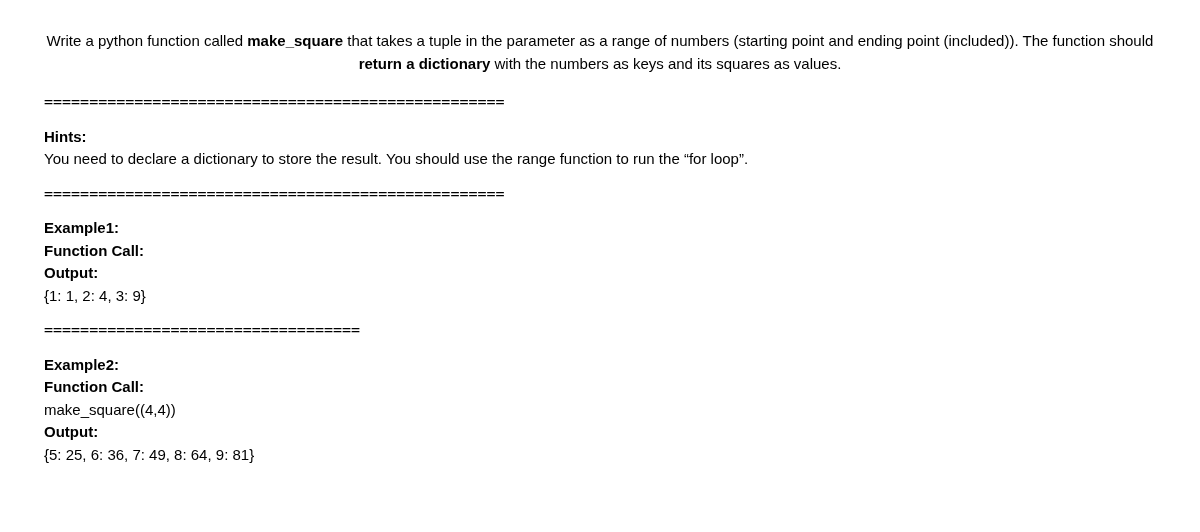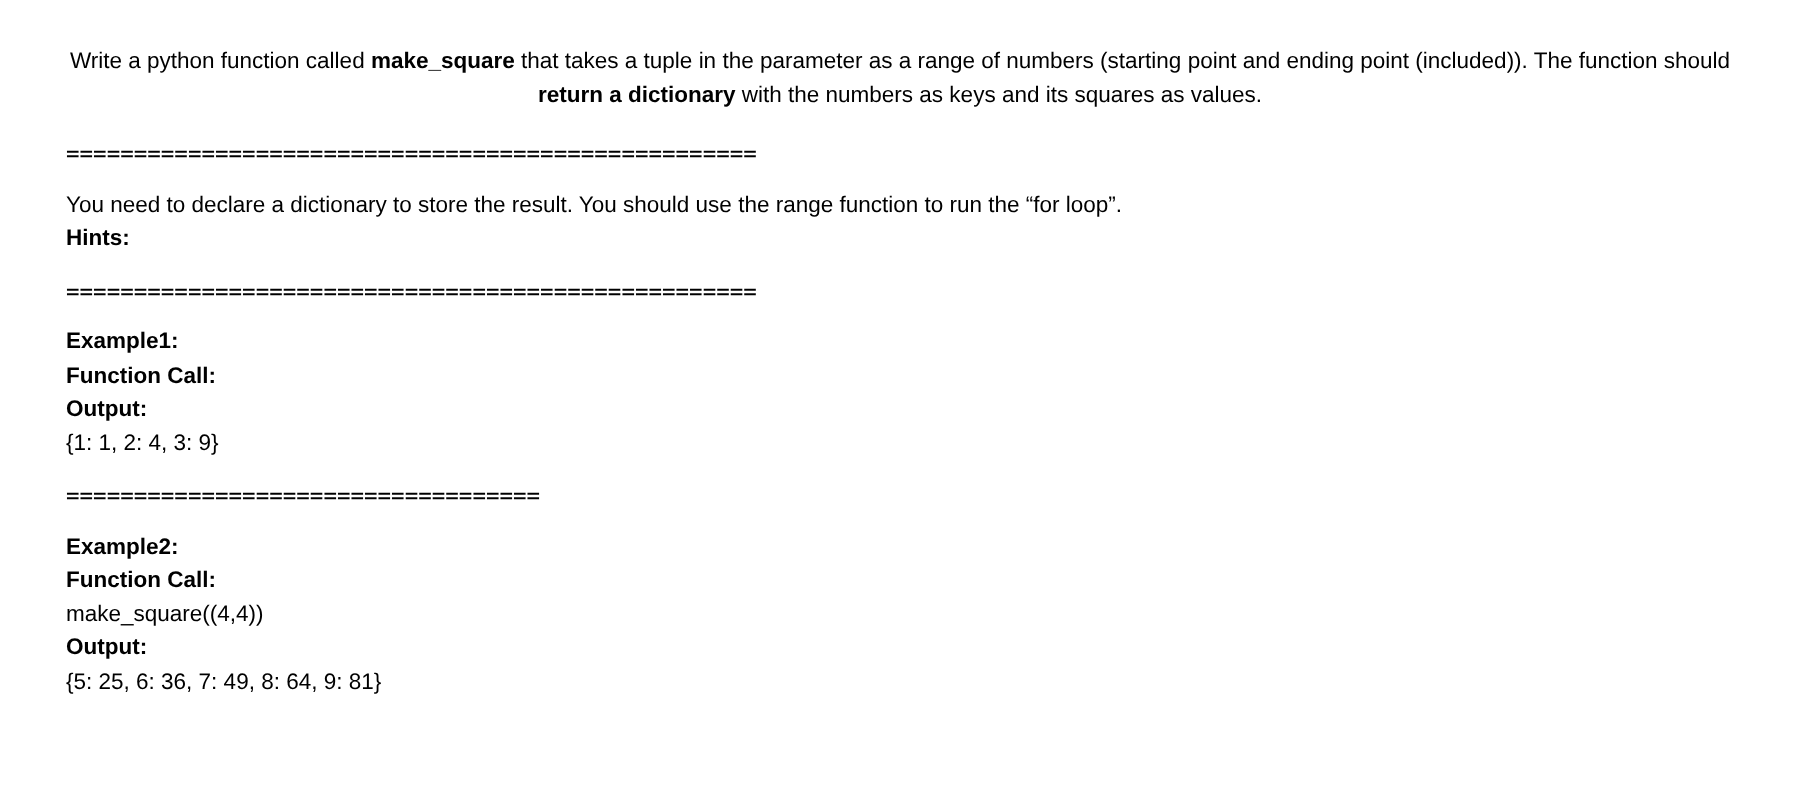--- a/index.html
+++ b/index.html
@@ -48,22 +48,22 @@
 </head>
 <body>
 
 <p class="intro">
   <span>Write a python function called </span><span class="bold">make_square</span><span> that takes a tuple in the parameter as a range of numbers (starting point and ending point (included)). The function should </span><span class="bold">return a dictionary</span><span> with the numbers as keys and its squares as values.</span>
 </p>
 
 <p class="separator">===================================================</p>
 
 <div class="hints-block">
+  <span class="line hints-label bold">Hints:</span>
   <span class="line">You need to declare a dictionary to store the result. You should use the range function to run the “for loop”.</span>
-  <span class="line hints-label bold">Hints:</span>
 </div>
 
 <p class="separator">===================================================</p>
 
 <div class="example-block">
   <span class="line bold">Example1:</span>
   <span class="line bold">Function Call:</span>
   <span class="line bold">Output:</span>
   <span class="line">{1: 1, 2: 4, 3: 9}</span>
 </div>

